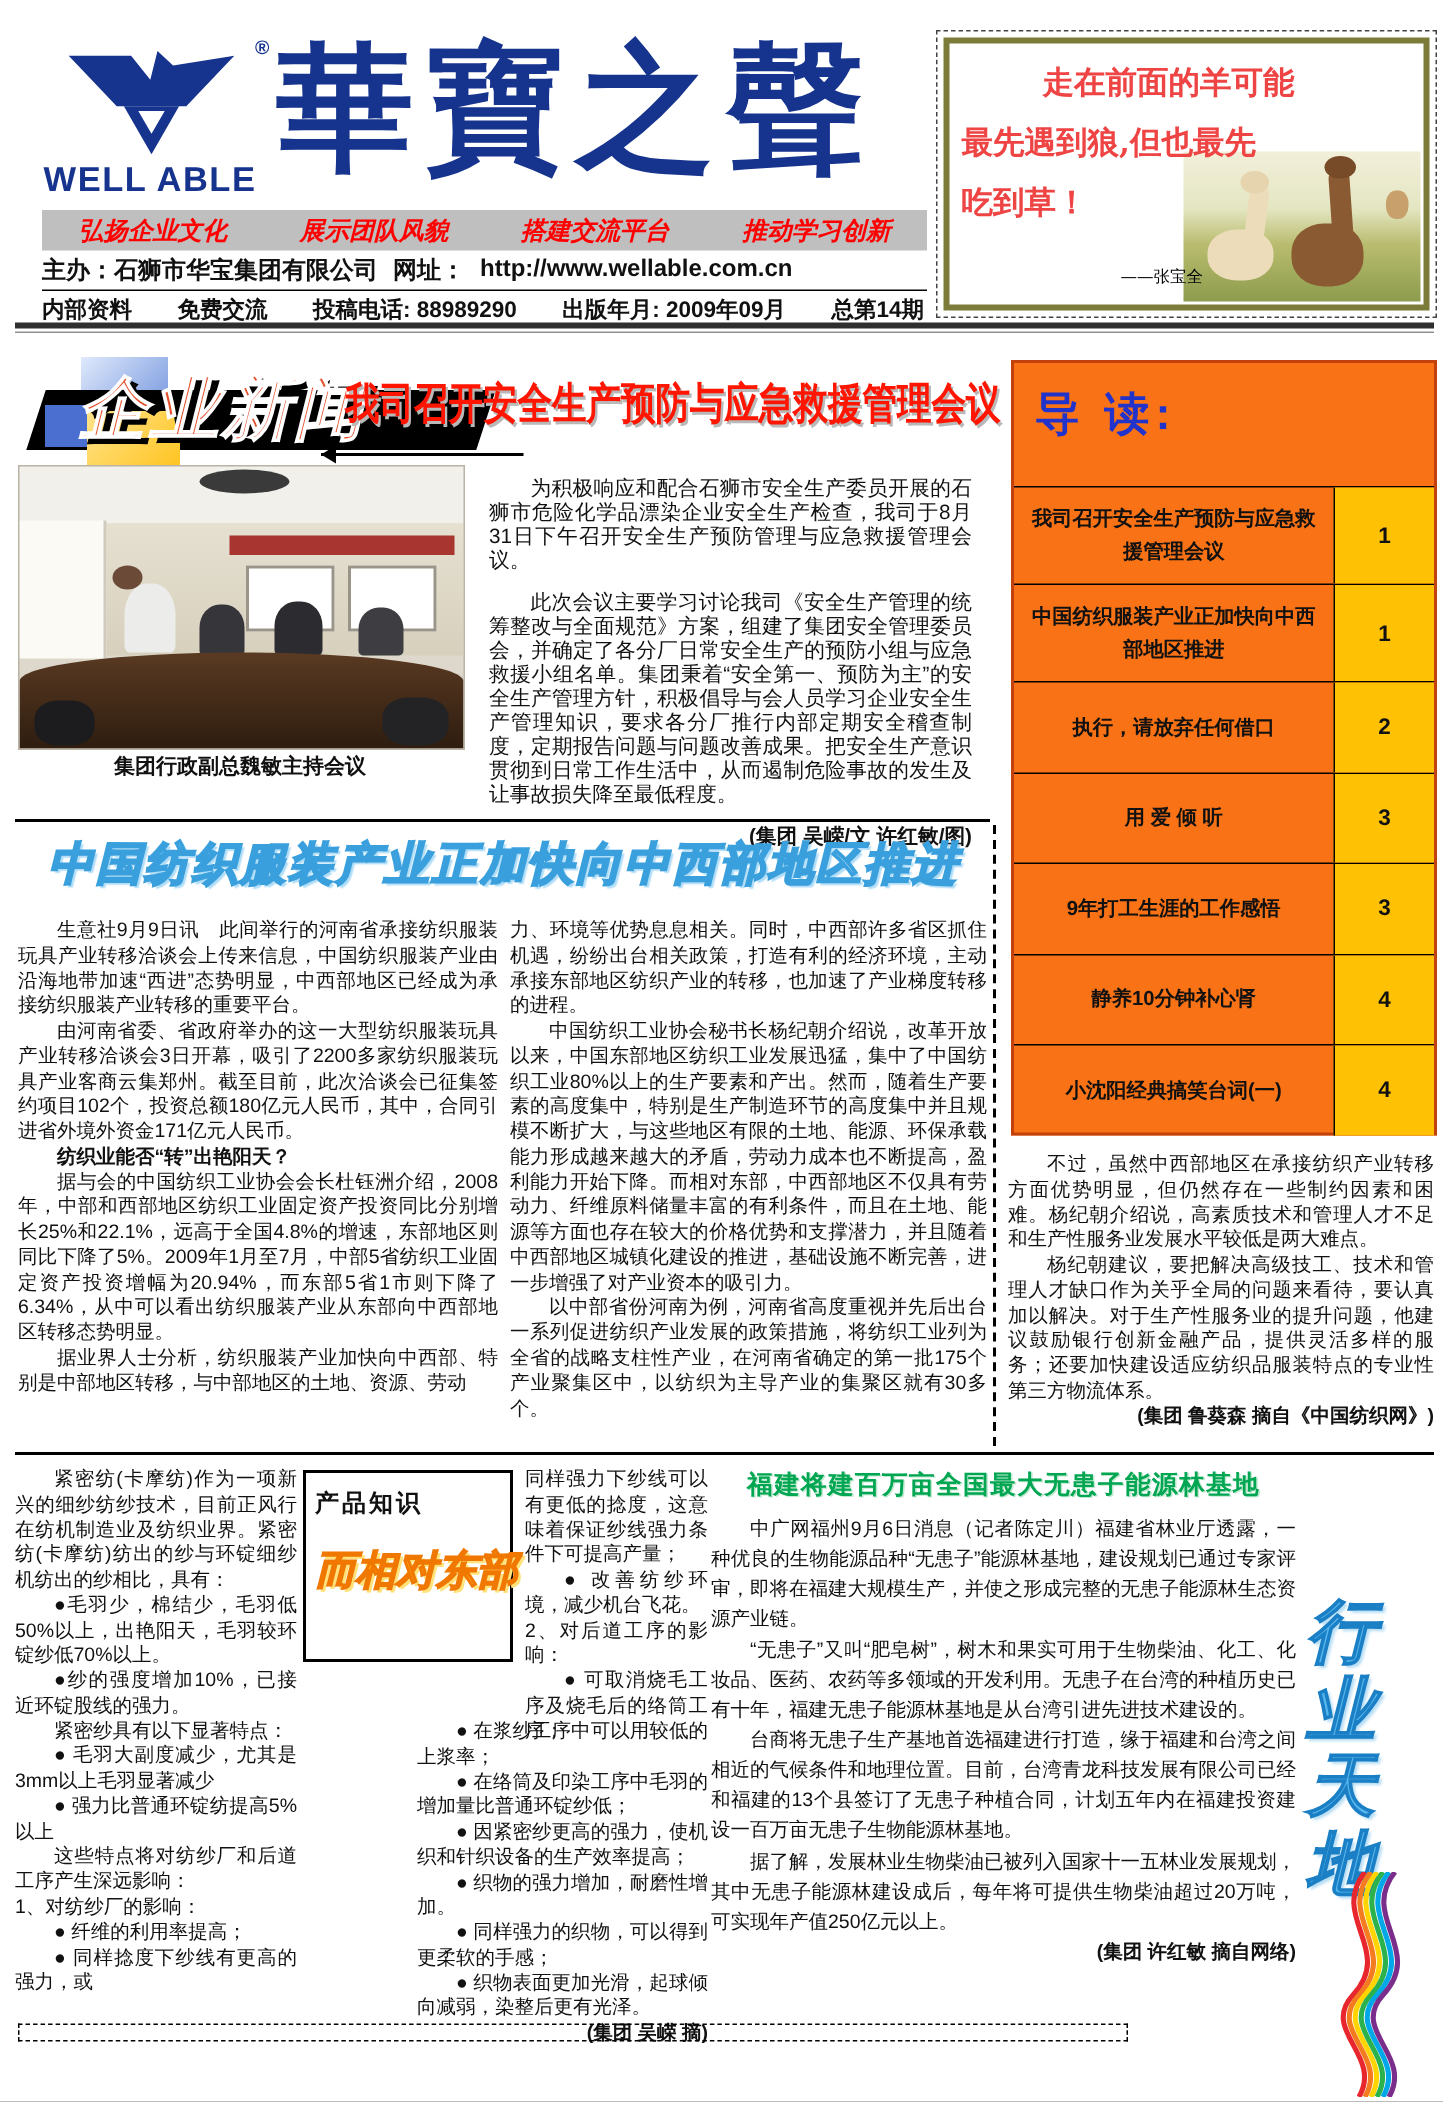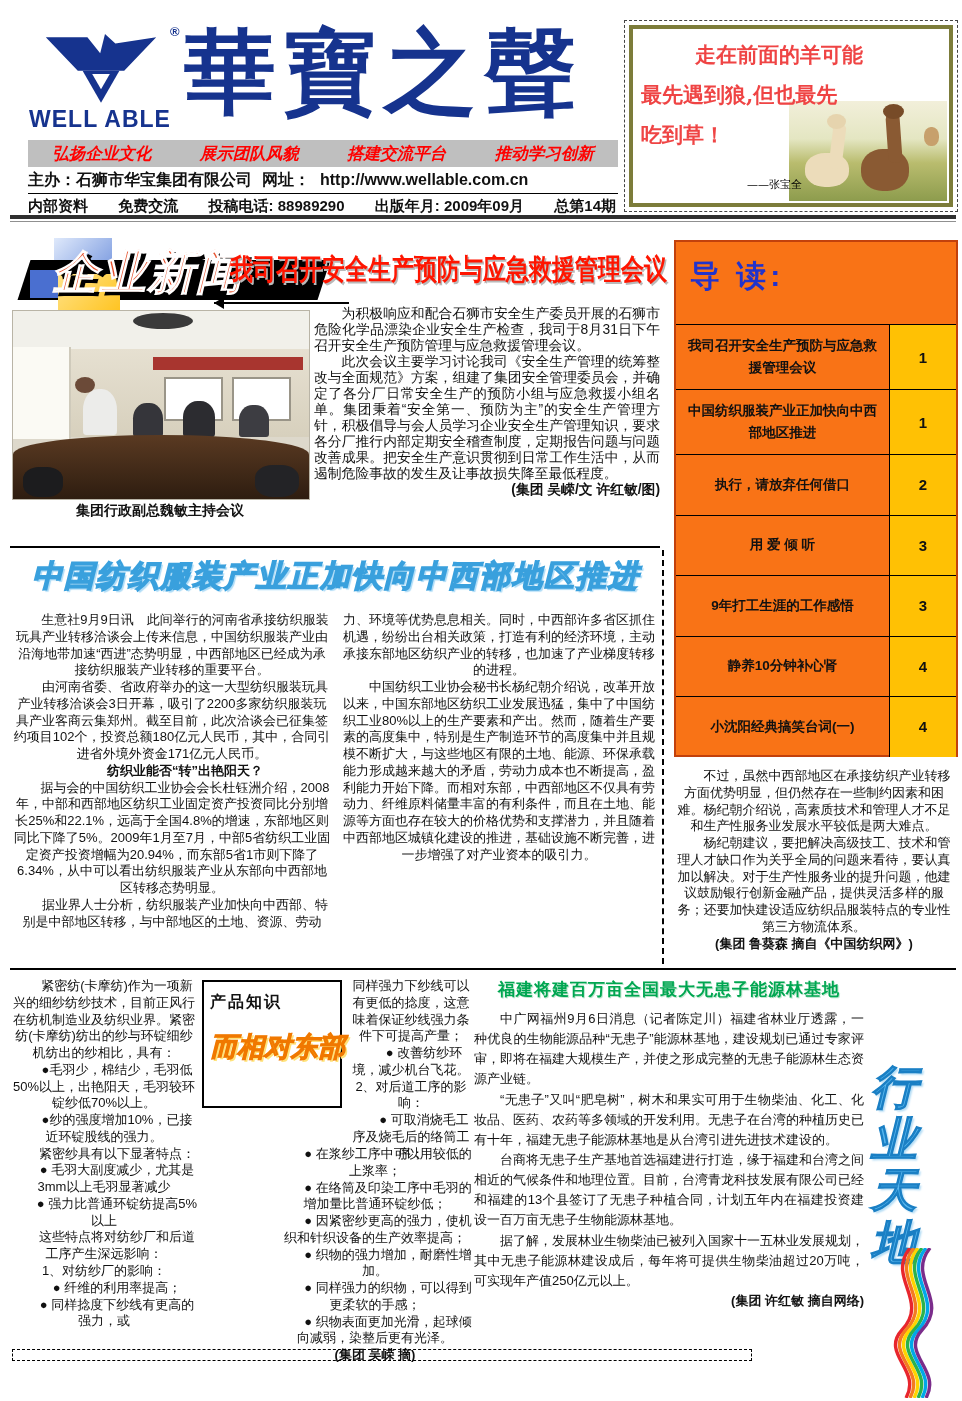--- a/index.html
+++ b/index.html
@@ -58,21 +58,21 @@
             transform-origin:left top;}
 
   
   .photo{position:absolute;left:12px;top:310px;width:296px;height:188px;overflow:hidden;
          background:#ddd8cb;border:1px solid #b9b4a6;}
   .photo .shape{position:absolute;}
   .caption{position:absolute;left:12px;top:502px;width:296px;text-align:center;
            font-size:14px;font-weight:bold;}
   .news-body{position:absolute;left:314px;top:306px;width:346px;font-size:13.8px;line-height:1.16;
              text-align:justify;}
-  .news-body p{margin:0;text-indent:2em;}
+  .news-body p{margin:12px;text-indent:2em;}
   .byline{font-weight:bold;text-align:right;text-indent:0 !important;}
 
   
   .guide{position:absolute;left:674px;top:240px;width:284px;height:517px;border:2px solid #c2410c;
          box-sizing:border-box;background:#f97316;z-index:3;}
   .guide-title{height:82px;padding:14px 0 0 14px;box-sizing:border-box;
                font-size:30px;font-weight:900;color:#2233cc;letter-spacing:4px;}
   .g-row{display:flex;border-top:1.5px solid #000;align-items:stretch;}
   .g-title{flex:1;display:flex;align-items:center;justify-content:center;text-align:center;
            font-size:13.5px;font-weight:bold;line-height:1.6;padding:0 10px;}
@@ -80,21 +80,21 @@
           align-items:center;justify-content:center;font-size:15px;font-weight:bold;}
   .rh2{height:64px;} .rh1{height:59.5px;}
 
   
   .rule-mid-top{position:absolute;left:10px;top:546px;width:650px;border-top:2px solid #000;}
   .textile-title{position:absolute;left:12px;top:556px;width:648px;text-align:center;
                  font-size:30px;font-weight:900;font-style:italic;letter-spacing:2px;
                  color:#e4f4ff;-webkit-text-stroke:1.5px #39a0dd;
                  text-shadow:2px 2px 1px #aedcf7;white-space:nowrap;}
   .body-sm{font-size:13px;line-height:1.29;text-align:justify;}
-  .body-sm p{margin:0;text-indent:2em;text-align:center;}
+  .body-sm p{margin:0;text-indent:2em;}
   .noindent{text-indent:0 !important;}
   .subhead{font-weight:bold;}
   .tcol1{position:absolute;left:12px;top:612px;width:320px;}
   .tcol2{position:absolute;left:340px;top:612px;width:318px;}
   .tcol3{position:absolute;left:672px;top:612px;width:284px;padding-top:156px;}
   .vdash{position:absolute;left:662px;top:550px;height:414px;border-left:2px dashed #000;}
   .rule-mid-bot{position:absolute;left:10px;top:968px;width:946px;border-top:2px solid #000;}
 
   
   .prod{position:absolute;left:10px;top:978px;width:458px;height:400px;}
@@ -253,20 +253,21 @@
   <div class="tcol1 body-sm">
     <p>生意社9月9日讯　此间举行的河南省承接纺织服装玩具产业转移洽谈会上传来信息，中国纺织服装产业由沿海地带加速“西进”态势明显，中西部地区已经成为承接纺织服装产业转移的重要平台。</p>
     <p>由河南省委、省政府举办的这一大型纺织服装玩具产业转移洽谈会3日开幕，吸引了2200多家纺织服装玩具产业客商云集郑州。截至目前，此次洽谈会已征集签约项目102个，投资总额180亿元人民币，其中，合同引进省外境外资金171亿元人民币。</p>
     <p class="subhead">纺织业能否“转”出艳阳天？</p>
     <p>据与会的中国纺织工业协会会长杜钰洲介绍，2008年，中部和西部地区纺织工业固定资产投资同比分别增长25%和22.1%，远高于全国4.8%的增速，东部地区则同比下降了5%。2009年1月至7月，中部5省纺织工业固定资产投资增幅为20.94%，而东部5省1市则下降了6.34%，从中可以看出纺织服装产业从东部向中西部地区转移态势明显。</p>
     <p>据业界人士分析，纺织服装产业加快向中西部、特别是中部地区转移，与中部地区的土地、资源、劳动</p>
   </div>
   <div class="tcol2 body-sm">
     <p class="noindent">力、环境等优势息息相关。同时，中西部许多省区抓住机遇，纷纷出台相关政策，打造有利的经济环境，主动承接东部地区纺织产业的转移，也加速了产业梯度转移的进程。</p>
     <p>中国纺织工业协会秘书长杨纪朝介绍说，改革开放以来，中国东部地区纺织工业发展迅猛，集中了中国纺织工业80%以上的生产要素和产出。然而，随着生产要素的高度集中，特别是生产制造环节的高度集中并且规模不断扩大，与这些地区有限的土地、能源、环保承载能力形成越来越大的矛盾，劳动力成本也不断提高，盈利能力开始下降。而相对东部，中西部地区不仅具有劳动力、纤维原料储量丰富的有利条件，而且在土地、能源等方面也存在较大的价格优势和支撑潜力，并且随着中西部地区城镇化建设的推进，基础设施不断完善，进一步增强了对产业资本的吸引力。</p>
+    <p>以中部省份河南为例，河南省高度重视并先后出台一系列促进纺织产业发展的政策措施，将纺织工业列为全省的战略支柱性产业，在河南省确定的第一批175个产业聚集区中，以纺织为主导产业的集聚区就有30多个。</p>
   </div>
   <div class="tcol3 body-sm">
     <p>不过，虽然中西部地区在承接纺织产业转移方面优势明显，但仍然存在一些制约因素和困难。杨纪朝介绍说，高素质技术和管理人才不足和生产性服务业发展水平较低是两大难点。</p>
     <p>杨纪朝建议，要把解决高级技工、技术和管理人才缺口作为关乎全局的问题来看待，要认真加以解决。对于生产性服务业的提升问题，他建议鼓励银行创新金融产品，提供灵活多样的服务；还要加快建设适应纺织品服装特点的专业性第三方物流体系。</p>
     <p class="byline">(集团 鲁葵森 摘自《中国纺织网》)</p>
   </div>
   <div class="rule-mid-bot"></div>
 
   <div class="prod">
     <div class="pcol1 body-sm">

